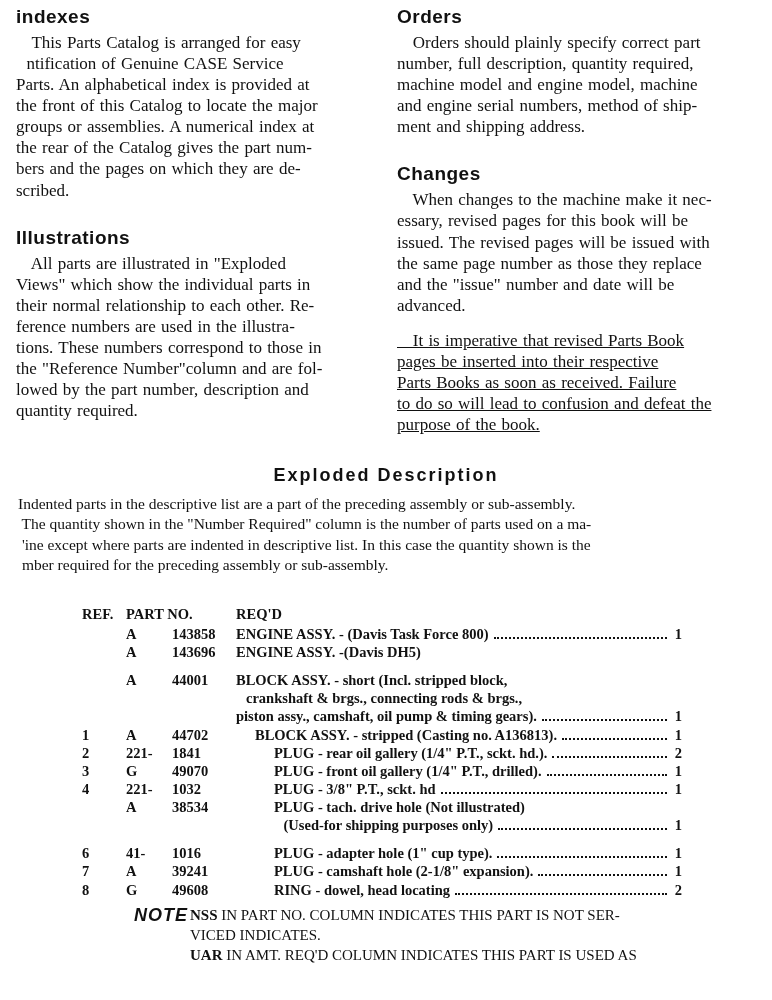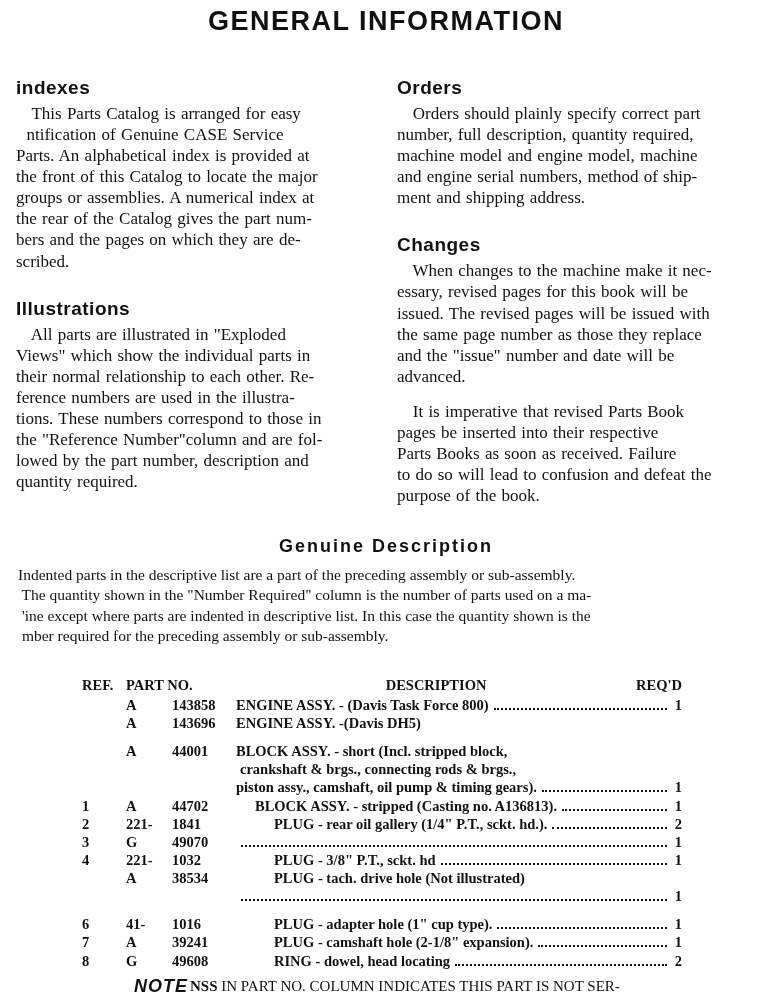--- a/index.html
+++ b/index.html
@@ -24,21 +24,21 @@
     font-family:"Liberation Sans", sans-serif;
     font-weight:bold; font-size:19px; letter-spacing:0.5px;
     margin:0 0 4px 0;
   }
   .sec-head.spaced { margin-top:26px; }
 
   .body-para {
     white-space:pre; font-size:17px; line-height:1.24;
     word-spacing:1px; margin:0 0 10px 0;
   }
-  .body-para.gap { margin-top:14px; }
+  .body-para.gap { margin-top:14px;text-decoration:underline; }
 
   .center-head {
     font-family:"Liberation Sans", sans-serif;
     font-weight:bold; font-size:18px; letter-spacing:2px;
     text-align:center; margin:20px 0 8px 0;
   }
 
   .wide-para {
     white-space:pre; font-size:15.5px; line-height:1.3;
     margin:0 0 0 2px;
@@ -76,21 +76,20 @@
   }
   .note-lines { line-height:1.35; }
   .note-line { white-space:pre; }
   .note-line b { font-weight:bold; }
 </style>
 </head>
 <body>
 
 <div class="page">
 
-  <h1 class="doc-title">GENERAL INFORMATION</h1>
 
   <div class="cols">
     <div class="col">
       <h2 class="sec-head">indexes</h2>
       <p class="body-para">   This Parts Catalog is arranged for easy
   ntification of Genuine CASE Service
 Parts. An alphabetical index is provided at
 the front of this Catalog to locate the major
 groups or assemblies. A numerical index at
 the rear of the Catalog gives the part num-
@@ -124,31 +123,30 @@
 and the "issue" number and date will be
 advanced.</p>
       <p class="body-para gap">   It is imperative that revised Parts Book
 pages be inserted into their respective
 Parts Books as soon as received. Failure
 to do so will lead to confusion and defeat the
 purpose of the book.</p>
     </div>
   </div>
 
-  <h2 class="center-head">Genuine Description</h2>
+  <h2 class="center-head">Exploded Description</h2>
   <p class="wide-para">Indented parts in the descriptive list are a part of the preceding assembly or sub-assembly.
  The quantity shown in the "Number Required" column is the number of parts used on a ma-
  'ine except where parts are indented in descriptive list. In this case the quantity shown is the
  mber required for the preceding assembly or sub-assembly.</p>
 
   <div class="ptable">
     <div class="thead">
       <span class="h-ref">REF.</span>
       <span class="h-part">PART NO.</span>
-      <span class="h-desc">DESCRIPTION</span>
       <span class="h-reqd">REQ'D</span>
     </div>
     <div id="ptable-body">
         <div class="trow">
           <span class="c-ref"></span>
           <span class="c-part">
             <span class="pfx">A</span>
             <span class="num">143858</span>
           </span>
           <span class="c-desc">
@@ -179,21 +177,21 @@
             <span class="pfx">A</span>
             <span class="num">44001</span>
           </span>
           <span class="c-desc">
             <div class="dline">
               <span class="txt" style="margin-left: 0px;">BLOCK ASSY. - short (Incl. stripped block,</span>
               <span class="leader off"></span>
               <span class="rq"></span>
             </div>
             <div class="dline">
-              <span class="txt" style="margin-left: 4px;">crankshaft &amp; brgs., connecting rods &amp; brgs.,</span>
+              <span class="txt" style="margin-left: 10px;">crankshaft &amp; brgs., connecting rods &amp; brgs.,</span>
               <span class="leader off"></span>
               <span class="rq"></span>
             </div>
             <div class="dline">
               <span class="txt" style="margin-left: 0px;">piston assy., camshaft, oil pump &amp; timing gears).</span>
               <span class="leader"></span>
               <span class="rq">1</span>
             </div>
           </span>
         </div>
@@ -226,20 +224,21 @@
           </span>
         </div>
         <div class="trow">
           <span class="c-ref">3</span>
           <span class="c-part">
             <span class="pfx">G</span>
             <span class="num">49070</span>
           </span>
           <span class="c-desc">
             <div class="dline">
+              <span class="txt" style="margin-left: 38px;">PLUG - front oil gallery (1/4" P.T., drilled).</span>
               <span class="leader"></span>
               <span class="rq">1</span>
             </div>
           </span>
         </div>
         <div class="trow">
           <span class="c-ref">4</span>
           <span class="c-part">
             <span class="pfx">221-</span>
             <span class="num">1032</span>
@@ -258,20 +257,21 @@
             <span class="pfx">A</span>
             <span class="num">38534</span>
           </span>
           <span class="c-desc">
             <div class="dline">
               <span class="txt" style="margin-left: 38px;">PLUG - tach. drive hole (Not illustrated)</span>
               <span class="leader off"></span>
               <span class="rq"></span>
             </div>
             <div class="dline">
+              <span class="txt" style="margin-left: 47.5px;">(Used-for shipping purposes only)</span>
               <span class="leader"></span>
               <span class="rq">1</span>
             </div>
           </span>
         </div>
         <div class="trow rowgap">
           <span class="c-ref">6</span>
           <span class="c-part">
             <span class="pfx">41-</span>
             <span class="num">1016</span>

